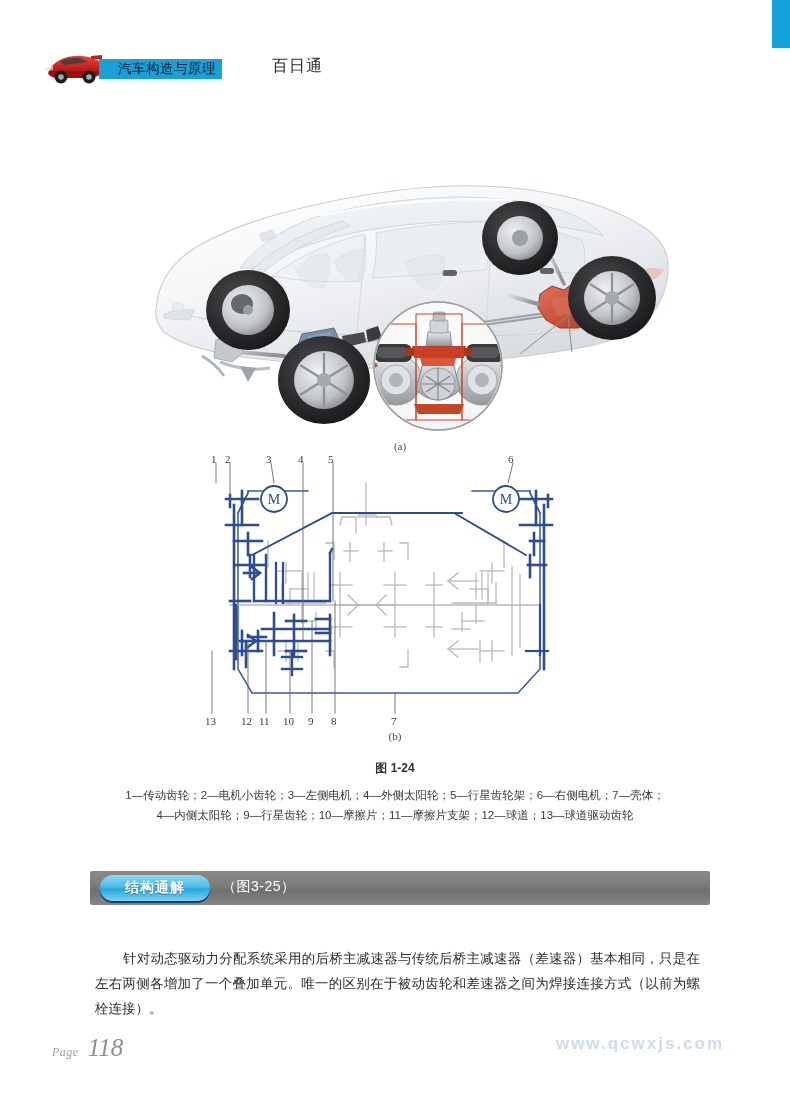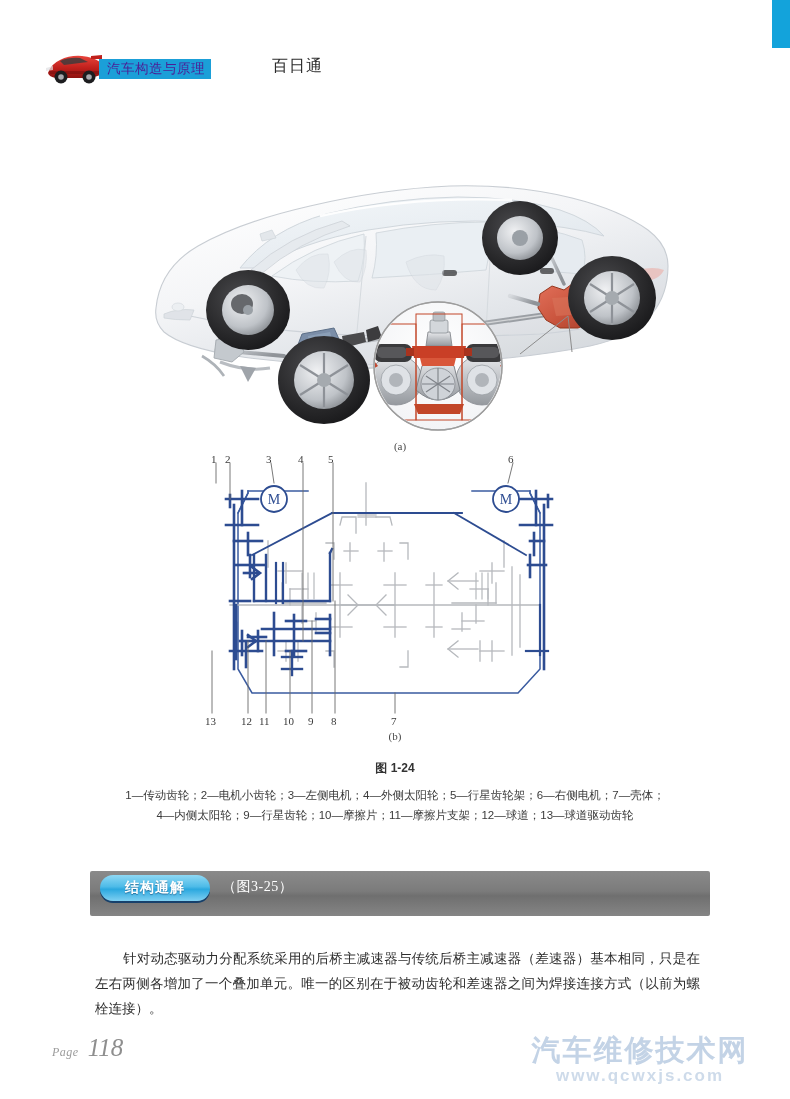--- a/index.html
+++ b/index.html
@@ -44,25 +44,26 @@
     position: absolute;
     left: 55px;
     top: 13px;
     height: 20px;
     background: #1B9FD8;
     padding: 0 6px 0 8px;
     display: flex;
     align-items: center;
   }
   .header-band span {
-    color: #4c1d95;
+    color: #0f172a;
     font-size: 13.5px;
     letter-spacing: 0.5px;
     line-height: 20px;
     font-weight: 500;
+    margin-left: 11px;
   }
   .header-sub {
     position: absolute;
     left: 228px;
     top: 10px;
     font-size: 16px;
     color: #2b2b2b;
     letter-spacing: 1px;
     font-weight: 500;
   }
@@ -128,24 +129,23 @@
     color: #3a3a3a;
     line-height: 20px;
   }
 
   
   .section-band {
     position: absolute;
     left: 90px;
     top: 871px;
     width: 620px;
-    height: 45px;
+    height: 34px;
     background: linear-gradient(180deg,#8a8a8a 0%, #7b7b7b 45%, #6f6f6f 55%, #858585 100%);
     border-radius: 2px;
-    font-family: Liberation Serif, serif;
   }
   .section-pill {
     position: absolute;
     left: 10px;
     top: 4px;
     width: 110px;
     height: 26px;
     border-radius: 13px;
     background: linear-gradient(180deg,#8fd8f4 0%, #4dbbe8 45%, #2ba8df 55%, #7fd0f2 100%);
     box-shadow: 0 2px 0 #16406b;
@@ -747,15 +747,14 @@
 </div>
 
 <p class="body-copy">针对动态驱动力分配系统采用的后桥主减速器与传统后桥主减速器（差速器）基本相同，只是在左右两侧各增加了一个叠加单元。唯一的区别在于被动齿轮和差速器之间为焊接连接方式（以前为螺栓连接）。</p>
 
 <div class="folio">
   <span class="folio-word">Page</span>
   <span class="folio-num">118</span>
 </div>
 
 <div class="watermark">
-  <div class="watermark-main">汽车维修技术网</div>
   <div class="watermark-url">www.qcwxjs.com</div>
 </div>
 
 </body></html>

